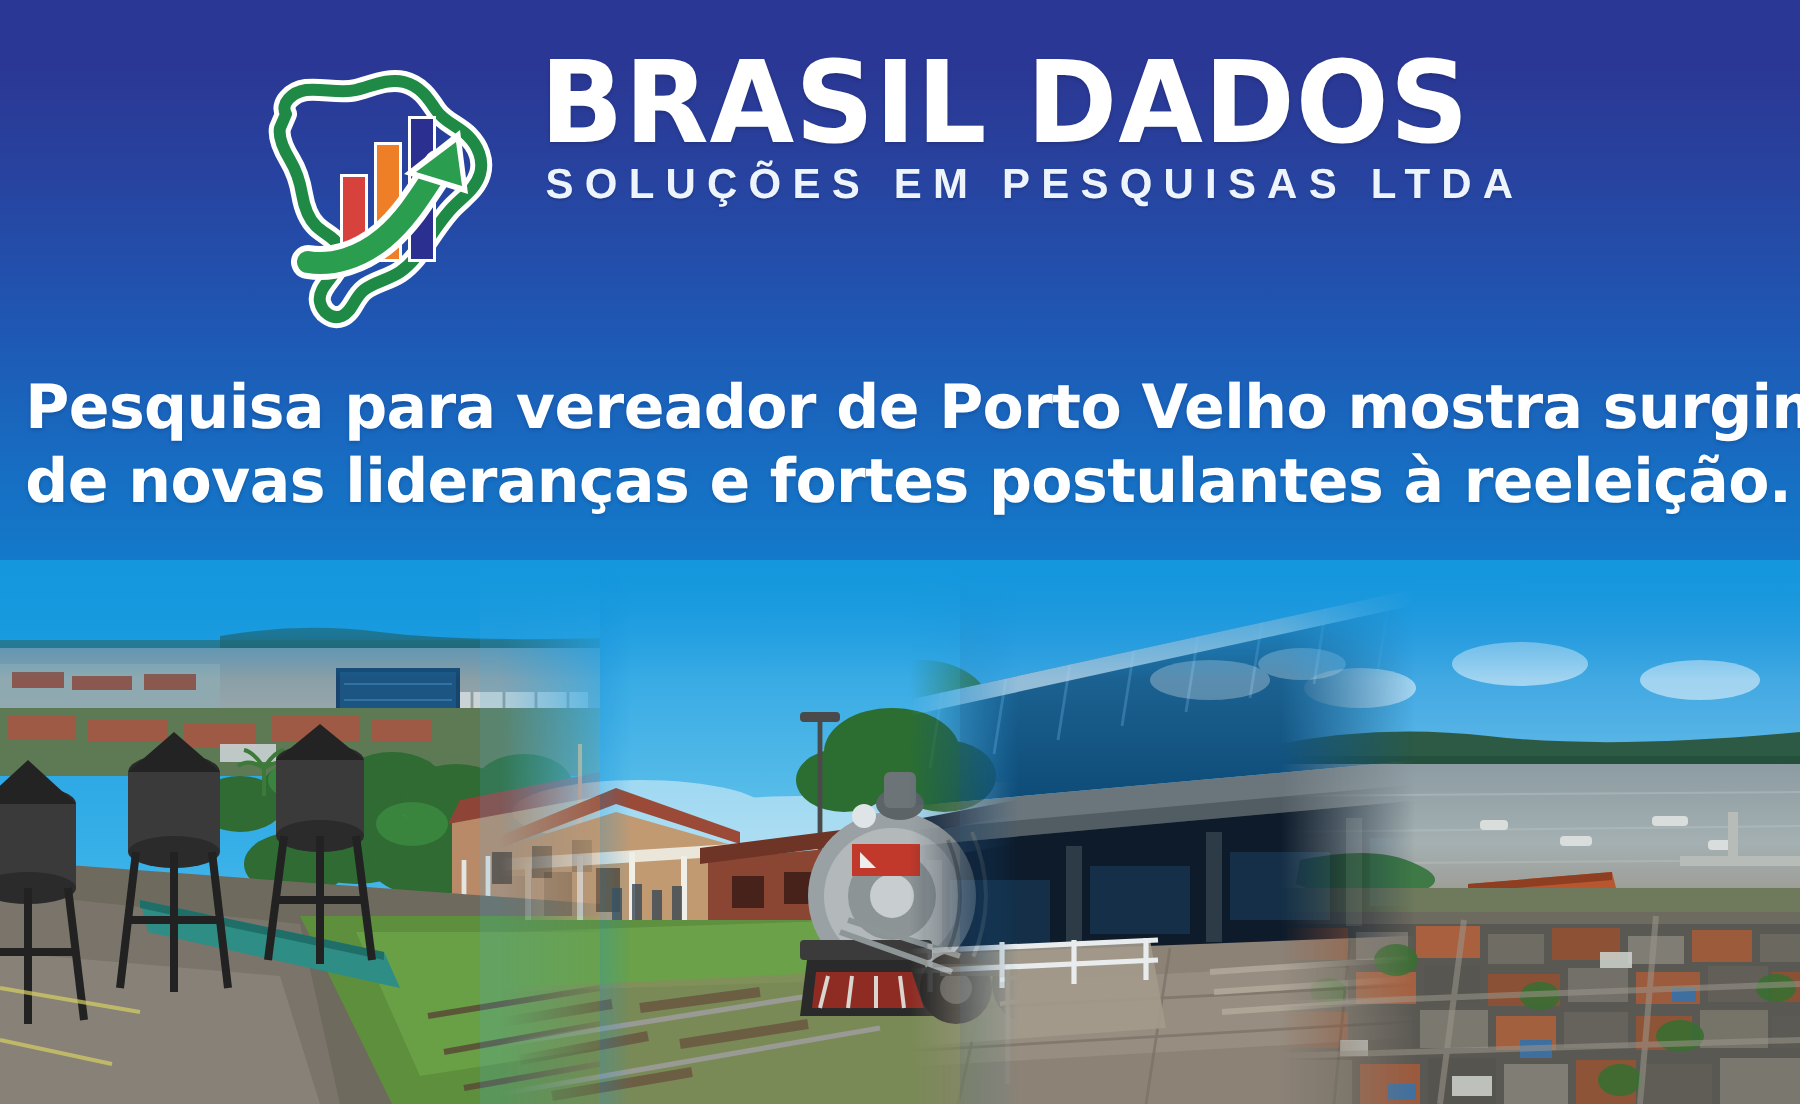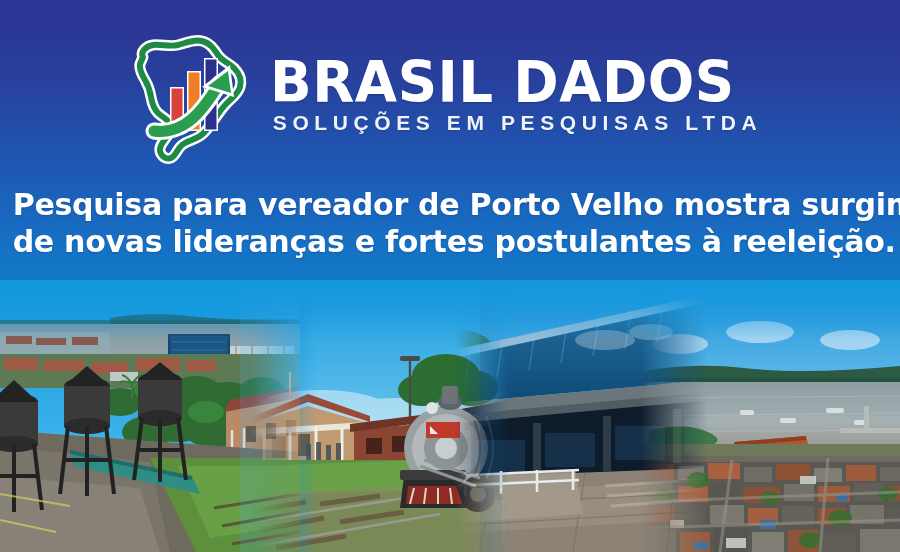--- a/index.html
+++ b/index.html
@@ -31,21 +31,21 @@
   
   .logo-zone {
     position:absolute;
     left:0; top:0; width:900px; height:190px;
     display:flex;
     align-items:center;
     justify-content:center;
   }
   .logo-wrap {
     display:flex;
-    align-items:center;
+    align-items:flex-start;
     gap:16px;
     transform:translateX(-6px);
   }
   .logo-mark { width:128px; height:140px; display:block; flex:0 0 auto; }
   .logo-text { display:flex; flex-direction:column; align-items:flex-start; }
   .brand-name {
     font-family:"DejaVu Sans", sans-serif;
     font-weight:bold;
     font-size:57px;
     line-height:0.95;

